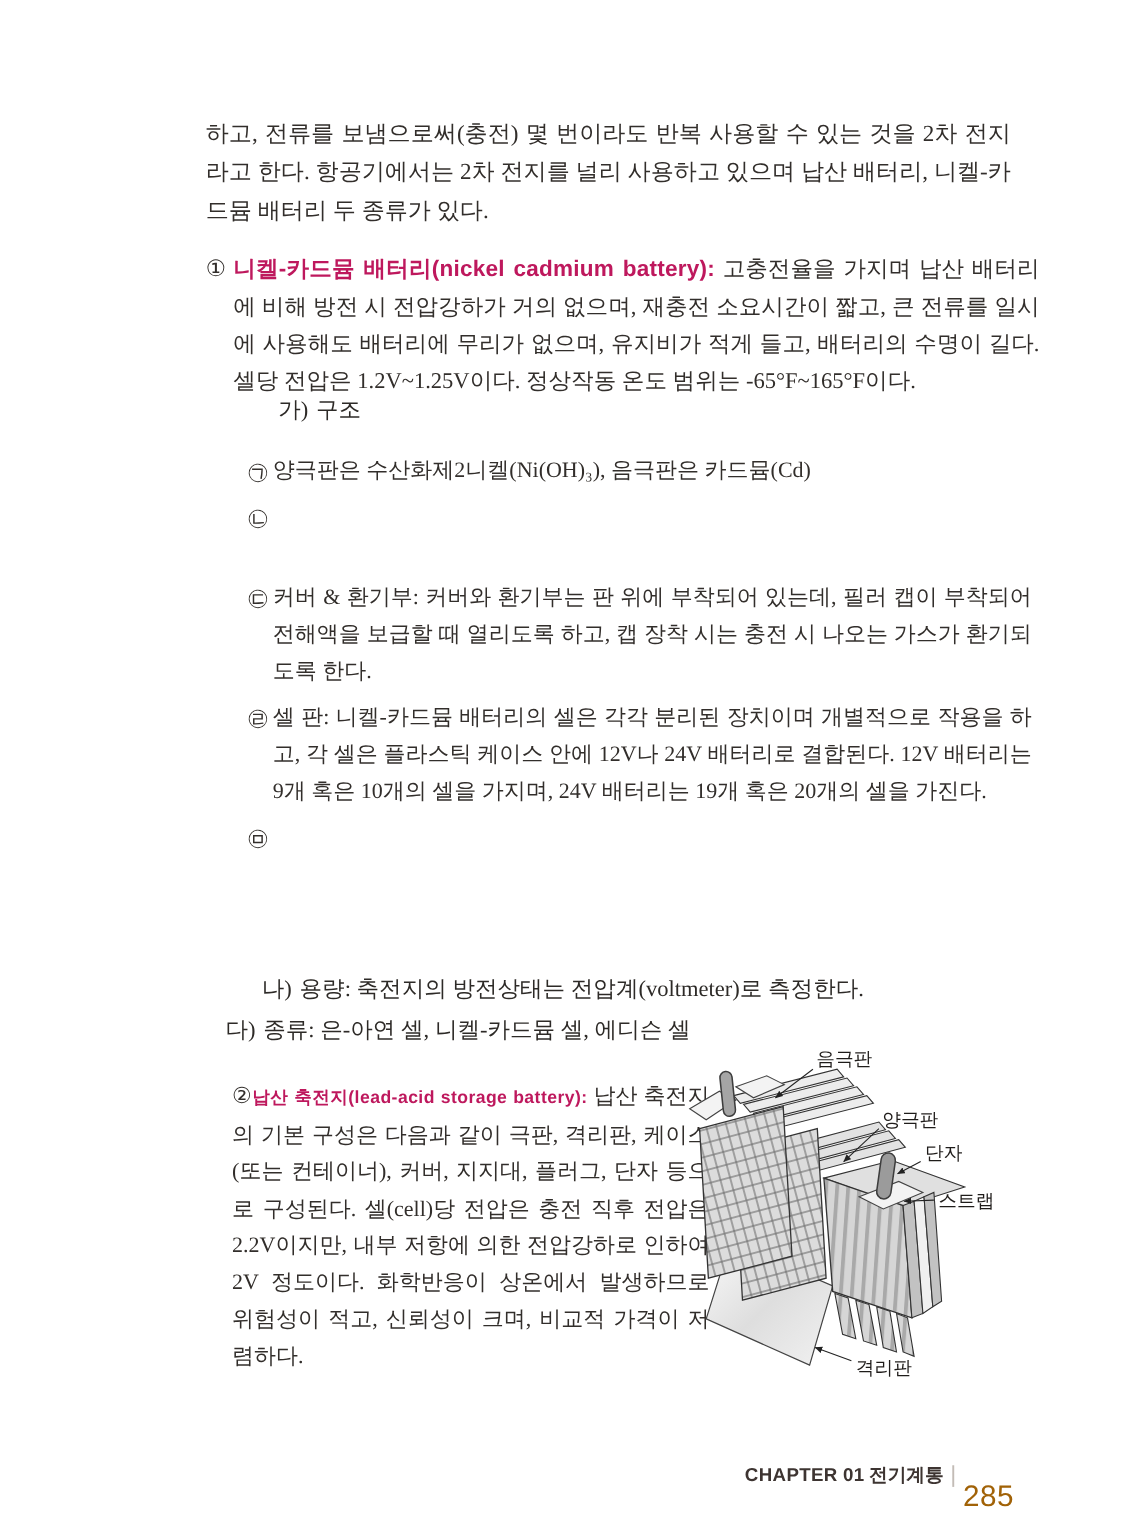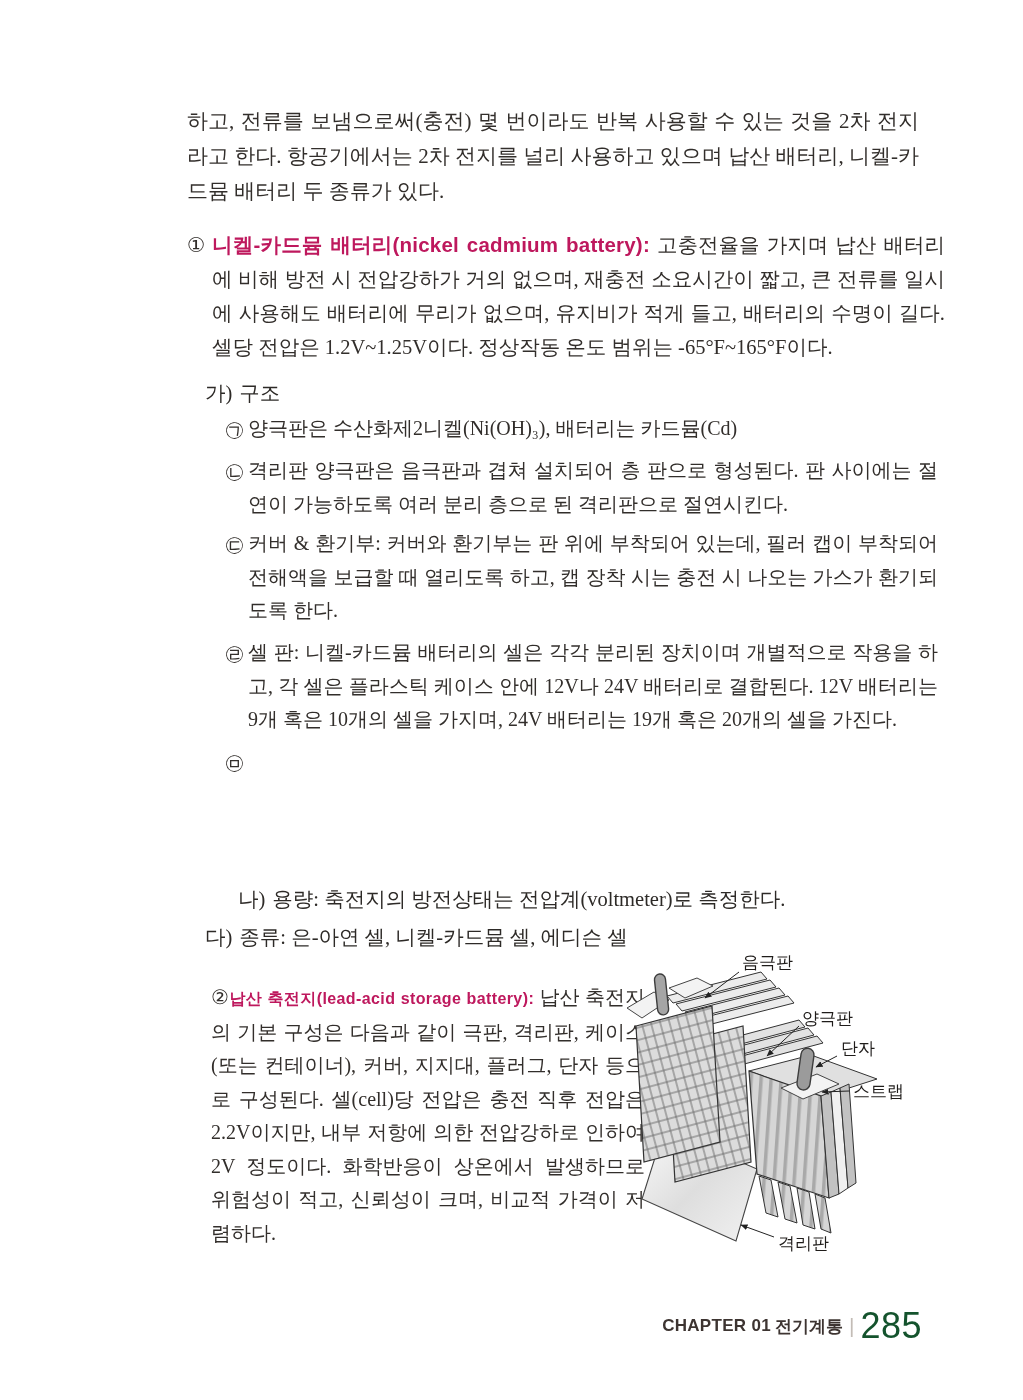--- a/index.html
+++ b/index.html
@@ -54,43 +54,43 @@
     font-size:17px; fill:#1f1c1a;
   }
   .footer {
     right:101px; top:1305px;
     display:flex; align-items:center; gap:6px;
     font-family:"Liberation Sans","DejaVu Sans",sans-serif;
   }
   .footer .chap { font-weight:700; font-size:17px; color:#3d3431; letter-spacing:0.3px; }
   .footer .sect { font-weight:700; font-size:17px; color:#3d3431; margin-left:-2px; }
   .footer .div  { color:#c3bcb6; font-size:21px; font-weight:300; }
-  .footer .pnum { color:#14532d; font-size:36px; letter-spacing:0.5px; }
+  .footer .pnum { color:#a16207; font-size:27px; letter-spacing:0.5px;margin-top:40px; }
 </style>
 </head>
 <body>
 
 <div class="page">
 
   <p class="abs intro">하고, 전류를 보냄으로써(충전) 몇 번이라도 반복 사용할 수 있는 것을 2차 전지라고 한다. 항공기에서는 2차 전지를 널리 사용하고 있으며 납산 배터리, 니켈-카드뮴 배터리 두 종류가 있다.</p>
 
   <div class="abs sec1 hang">
     <span class="marker">①</span><span class="sec-title">니켈-카드뮴 배터리(nickel cadmium battery):</span><span> 고충전율을 가지며 납산 배터리에 비해 방전 시 전압강하가 거의 없으며, 재충전 소요시간이 짧고, 큰 전류를 일시에 사용해도 배터리에 무리가 없으며, 유지비가 적게 들고, 배터리의 수명이 길다. 셀당 전압은 1.2V~1.25V이다. 정상작동 온도 범위는 -65°F~165°F이다.</span>
   </div>
 
-  <div class="abs subhead" style="top:378px;">
+  <div class="abs subhead" style="top:358px;margin-left:48px;">
     <span class="sublabel">가)</span><span>구조</span>
   </div>
 
   <div class="abs g-item" style="top:412px;">
-    <span class="gmark">㉠</span><span>양극판은 수산화제2니켈(Ni(OH)₃), 배터리는 카드뮴(Cd)</span>
+    <span class="gmark">㉠</span><span>양극판은 수산화제2니켈(Ni(OH)₃), 음극판은 카드뮴(Cd)</span>
   </div>
 
   <div class="abs g-item" style="top:454px;">
-    <span class="gmark">㉡</span><span>격리판 양극판은 음극판과 겹쳐 설치되어 층 판으로 형성된다. 판 사이에는 절연이 가능하도록 여러 분리 층으로 된 격리판으로 절연시킨다.</span>
+    <span class="gmark">㉡</span>
   </div>
 
   <div class="abs g-item" style="top:527px;">
     <span class="gmark">㉢</span><span>커버 &amp; 환기부: 커버와 환기부는 판 위에 부착되어 있는데, 필러 캡이 부착되어 전해액을 보급할 때 열리도록 하고, 캡 장착 시는 충전 시 나오는 가스가 환기되도록 한다.</span>
   </div>
 
   <div class="abs g-item" style="top:636px;">
     <span class="gmark">㉣</span><span>셀 판: 니켈-카드뮴 배터리의 셀은 각각 분리된 장치이며 개별적으로 작용을 하고, 각 셀은 플라스틱 케이스 안에 12V나 24V 배터리로 결합된다. 12V 배터리는 9개 혹은 10개의 셀을 가지며, 24V 배터리는 19개 혹은 20개의 셀을 가진다.</span>
   </div>
 

